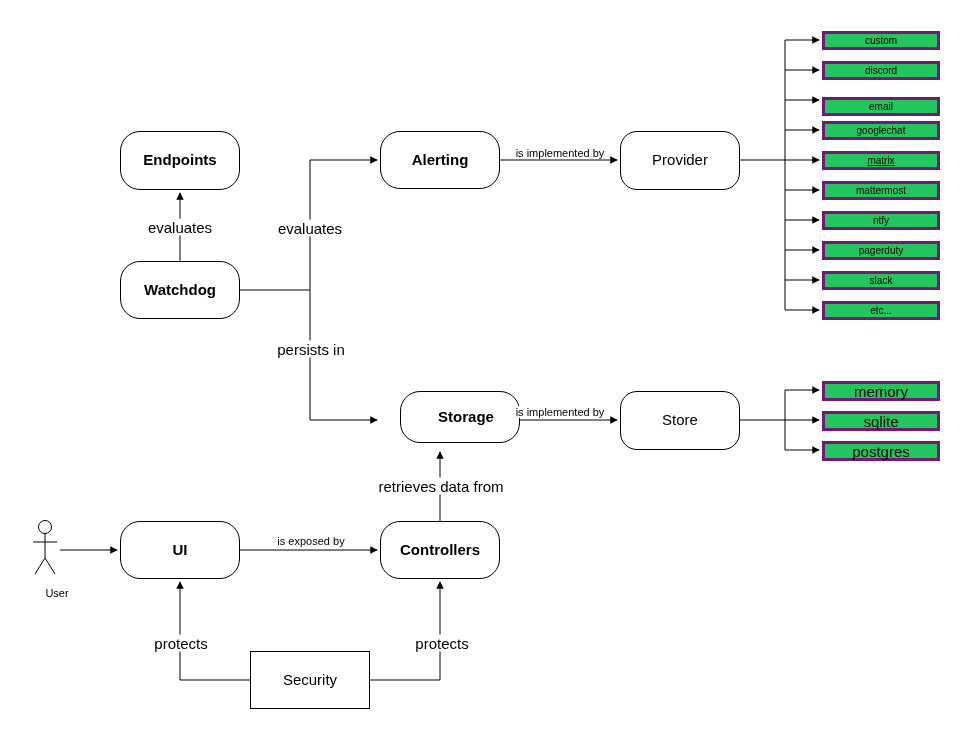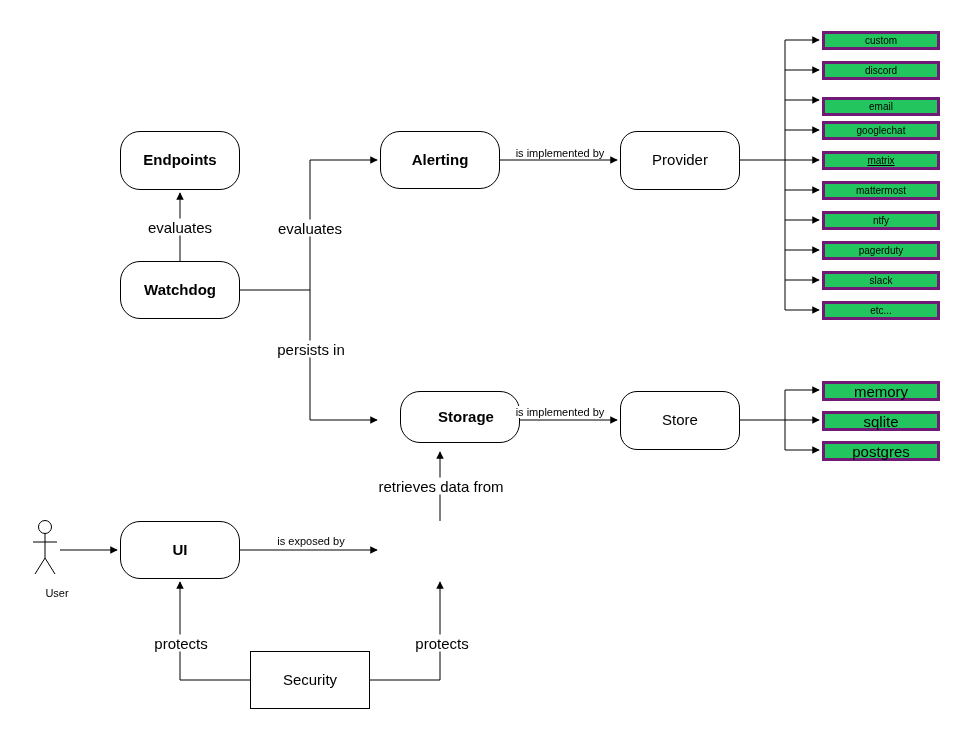--- a/index.html
+++ b/index.html
@@ -94,20 +94,21 @@
     </g>
   </svg>
 
   <div class="node bold" style="left:120px; top:131px; width:120px; height:59px;">Endpoints</div>
   <div class="node bold" style="left:120px; top:261px; width:120px; height:58px;">Watchdog</div>
   <div class="node bold" style="left:380px; top:131px; width:120px; height:58px;">Alerting</div>
   <div class="node rounded" style="left:620px; top:131px; width:120px; height:59px;">Provider</div>
   <div class="node bold" style="left:400px; top:391px; width:120px; height:52px;padding-left:12px;">Storage</div>
   <div class="node rounded" style="left:620px; top:391px; width:120px; height:59px;">Store</div>
   <div class="node bold" style="left:120px; top:521px; width:120px; height:58px;">UI</div>
+  <div class="node bold" style="left:380px; top:521px; width:120px; height:58px;">Controllers</div>
   <div class="node" style="left:250px; top:651px; width:120px; height:58px;">Security</div>
 
   <div class="leaf" style="top:31px;">custom</div>
   <div class="leaf" style="top:61px;">discord</div>
   <div class="leaf" style="top:97px;">email</div>
   <div class="leaf" style="top:121px;">googlechat</div>
   <div class="leaf" style="top:151px;text-decoration:underline;">matrix</div>
   <div class="leaf" style="top:181px;">mattermost</div>
   <div class="leaf" style="top:211px;">ntfy</div>
   <div class="leaf" style="top:241px;">pagerduty</div>

